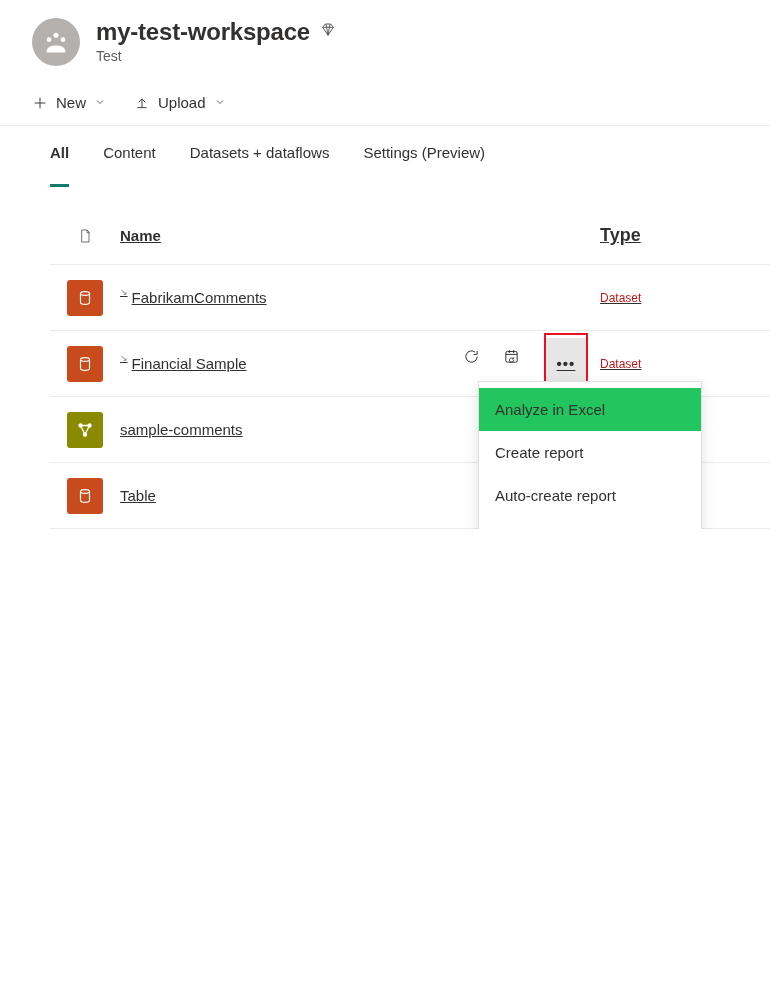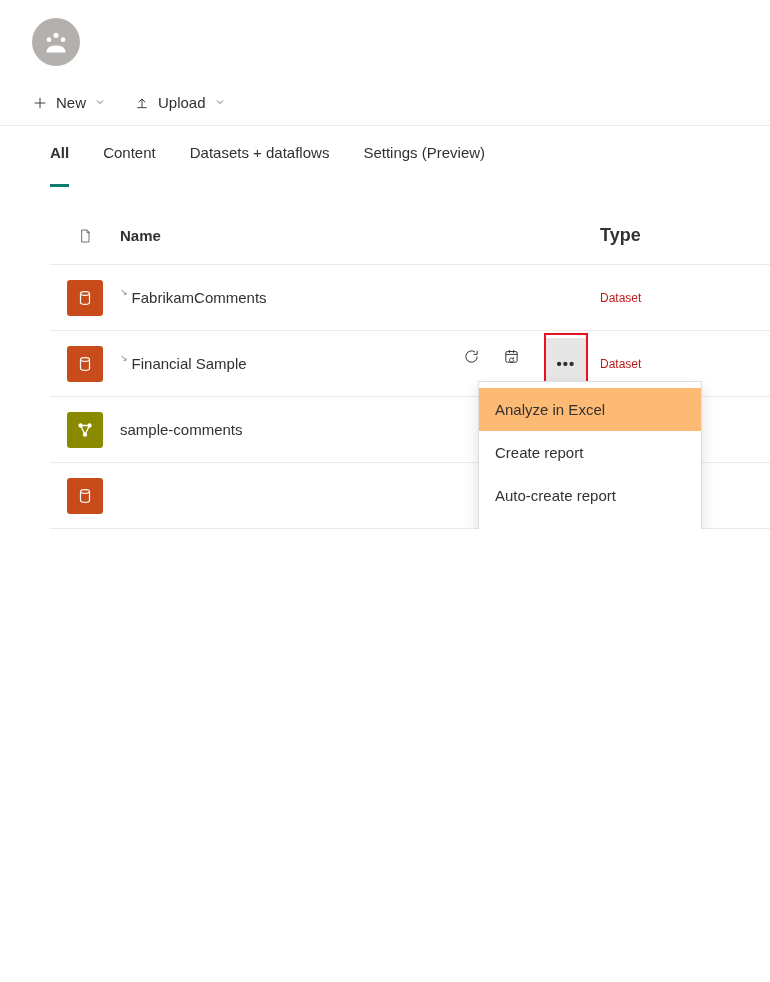--- a/index.html
+++ b/index.html
@@ -67,21 +67,21 @@
     font-size: 15px;
     padding-bottom: 23px;
     cursor: pointer;
     color: #323130;
   }
   .tab.active {
     font-weight: 600;
     border-bottom: 3px solid #0f7b6c;
   }
 
-  .table-wrap { padding: 20px 0 0 50px; position: relative; }
+  .table-wrap { padding: 20px 0 0 50px; position: relative; text-decoration: underline; }
   .table-head, .row {
     display: flex;
     align-items: center;
     border-bottom: 1px solid #edebe9;
   }
   .table-head {
     height: 58px;
     font-weight: 600;
     font-size: 15px;
   }
@@ -153,37 +153,49 @@
     box-shadow: 0 6px 14px rgba(0,0,0,0.12);
     padding: 6px 0;
     z-index: 10;
   }
   .menu-item {
     padding: 13px 16px;
     font-size: 15px;
     cursor: pointer;
   }
   .menu-item.hover {
-    background: #fdba74;
+    background: #22c55e;
   }
 
   
   .doc-icon svg { width: 16px; height: 20px; stroke: #605e5c; fill: none; stroke-width: 1.3; }
 </style>
 </head>
 <body>
 
 <div class="header">
   <div class="avatar">
     <svg viewBox="0 0 24 24">
       <circle cx="12" cy="6.2" r="2.2"></circle>
       <circle cx="6" cy="10" r="2"></circle>
       <circle cx="18" cy="10" r="2"></circle>
       <path d="M4 20c0-3.3 3.6-5 8-5s8 1.7 8 5v1H4z"></path>
     </svg>
+  </div>
+  <div class="title-block">
+    <div class="title-row">
+      <span class="workspace-title">my-test-workspace</span>
+      <span class="premium-icon">
+        <svg viewBox="0 0 24 24" fill="none" stroke="#605e5c" stroke-width="1.5">
+          <path d="M4 8l4-5h8l4 5-8 12L4 8z"></path>
+          <path d="M4 8h16M9 3l3 17M15 3l-3 17"></path>
+        </svg>
+      </span>
+    </div>
+    <span class="subtitle">Test</span>
   </div>
 </div>
 
 <div class="toolbar">
   <div class="tool-btn">
     <svg viewBox="0 0 24 24">
         <path d="M12 4v16M4 12h16"></path>
       </svg>
     <span>New</span>
     <span class="chev">
@@ -296,20 +308,21 @@
 
   <div class="row">
     <div class="col-icon">
       <div class="item-icon orange">
         <svg viewBox="0 0 24 24">
             <ellipse cx="12" cy="6" rx="6" ry="2.5" fill="none" stroke-width="1.6"></ellipse>
             <path d="M6 6v12c0 1.4 2.7 2.5 6 2.5s6-1.1 6-2.5V6" fill="none" stroke-width="1.6"></path>
           </svg>
       </div>
     </div>
+    <div class="col-name"><span>Table</span></div>
     <div class="col-actions"></div>
     <div class="col-type"></div>
   </div>
 
   <div class="context-menu">
     <div class="menu-item hover">Analyze in Excel</div>
     <div class="menu-item">Create report</div>
     <div class="menu-item">Auto-create report</div>
     <div class="menu-item">Create paginated report</div>
     <div class="menu-item">Create formatted table</div>

